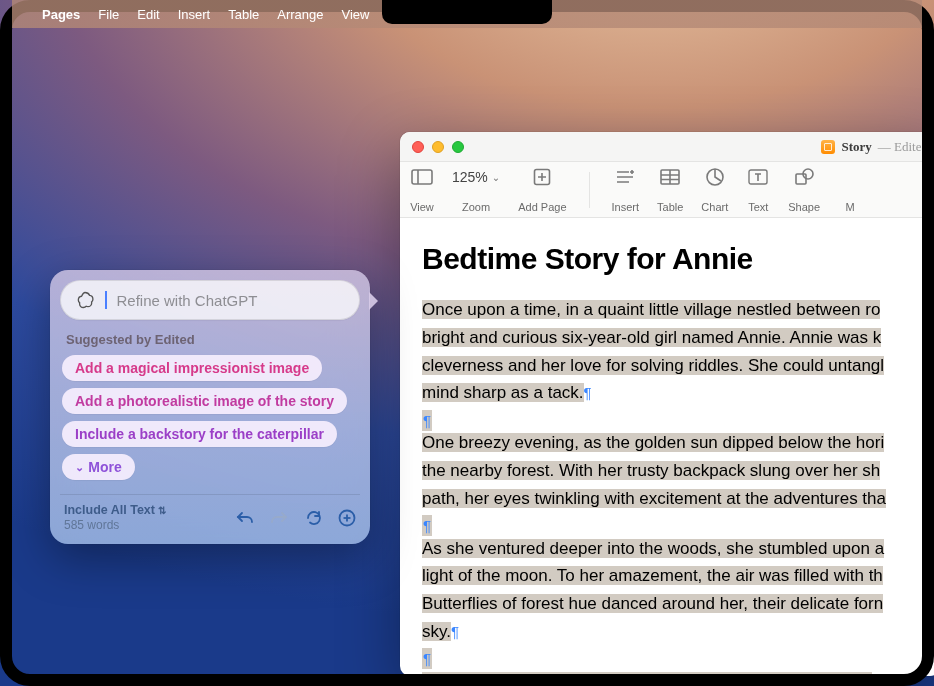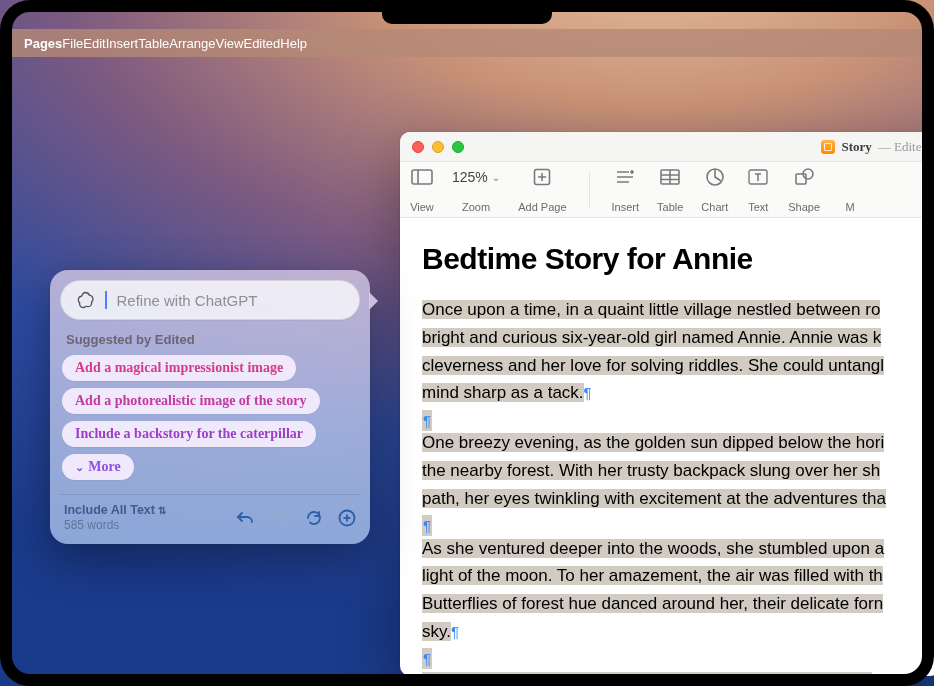--- a/index.html
+++ b/index.html
@@ -25,24 +25,25 @@
     top: 0; left: 50%; transform: translateX(-50%);
     width: 170px; height: 24px;
     background: #000;
     border-radius: 0 0 10px 10px;
     z-index: 10;
   }
 
   
   .menubar {
     position: absolute;
-    top: 29px; left: 12px; right: 12px;
+    top: 0; left: 12px; right: 12px;
     height: 28px;
     display: flex; align-items: center;
     padding: 0 12px;
+    gap: 18px;
     background: linear-gradient(to bottom, #b48976cc, #b48976cc);
     color: #fff;
     font-size: 13px;
     z-index: 5;
   }
   .menubar .apple { font-size: 15px; }
   .menubar .app { font-weight: 700; }
   .menubar .item { cursor: default; }
 
   
@@ -160,21 +161,20 @@
   }
   .chips { display: flex; flex-direction: column; align-items: flex-start; gap: 7px; padding: 0 2px; }
   .chip {
     background: rgba(244,236,252,0.95);
     border-radius: 14px;
     padding: 5px 13px;
     font-size: 14px; font-weight: 600;
     cursor: default;
     box-shadow: 0 0.5px 1px rgba(0,0,0,0.08);
     width: fit-content;
-    font-family: Liberation Serif, serif;
   }
   .chip.pink { color: #d63a8a; }
   .chip.magenta { color: #c13ba0; }
   .chip.purple { color: #9b3fc7; }
   .chip.more { color: #8e52d9; display: inline-flex; align-items: center; gap: 4px; }
 
   .popover-footer {
     margin-top: 14px;
     padding: 8px 4px 2px 4px;
     border-top: 1px solid rgba(0,0,0,0.1);

